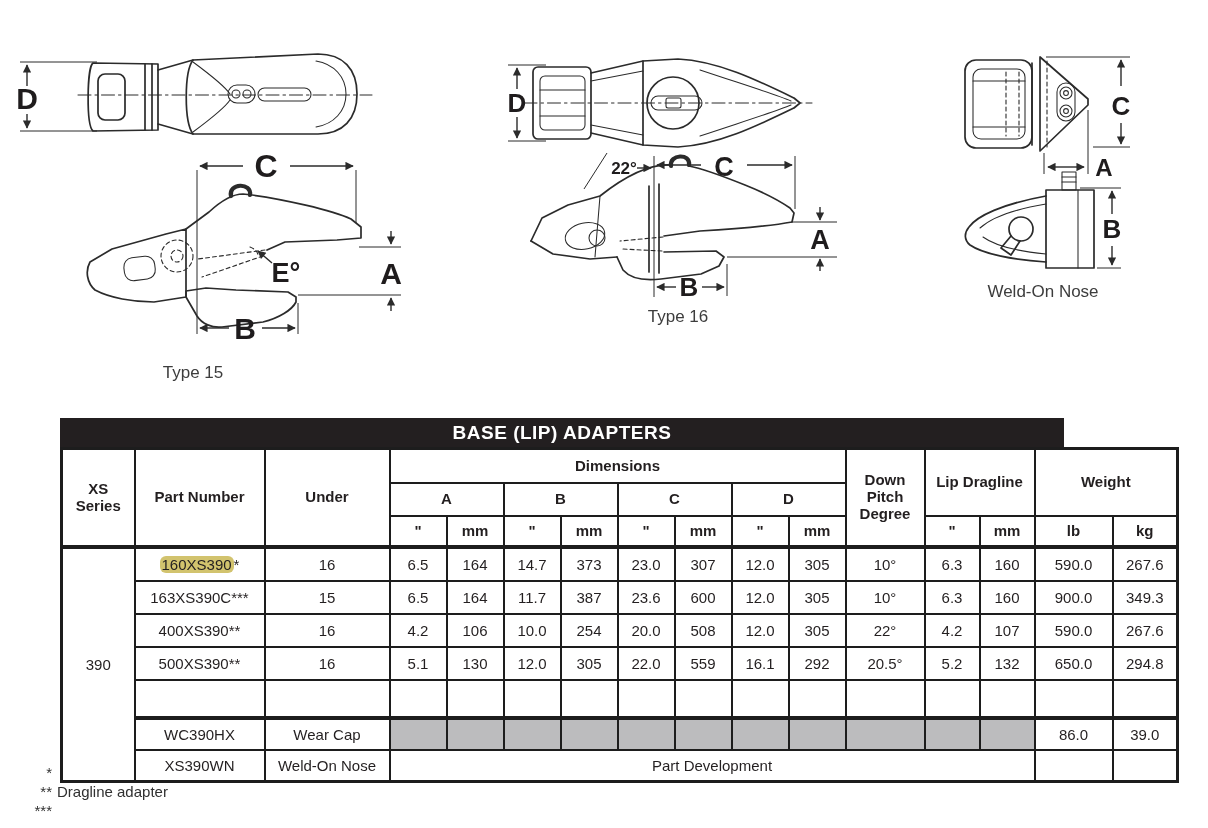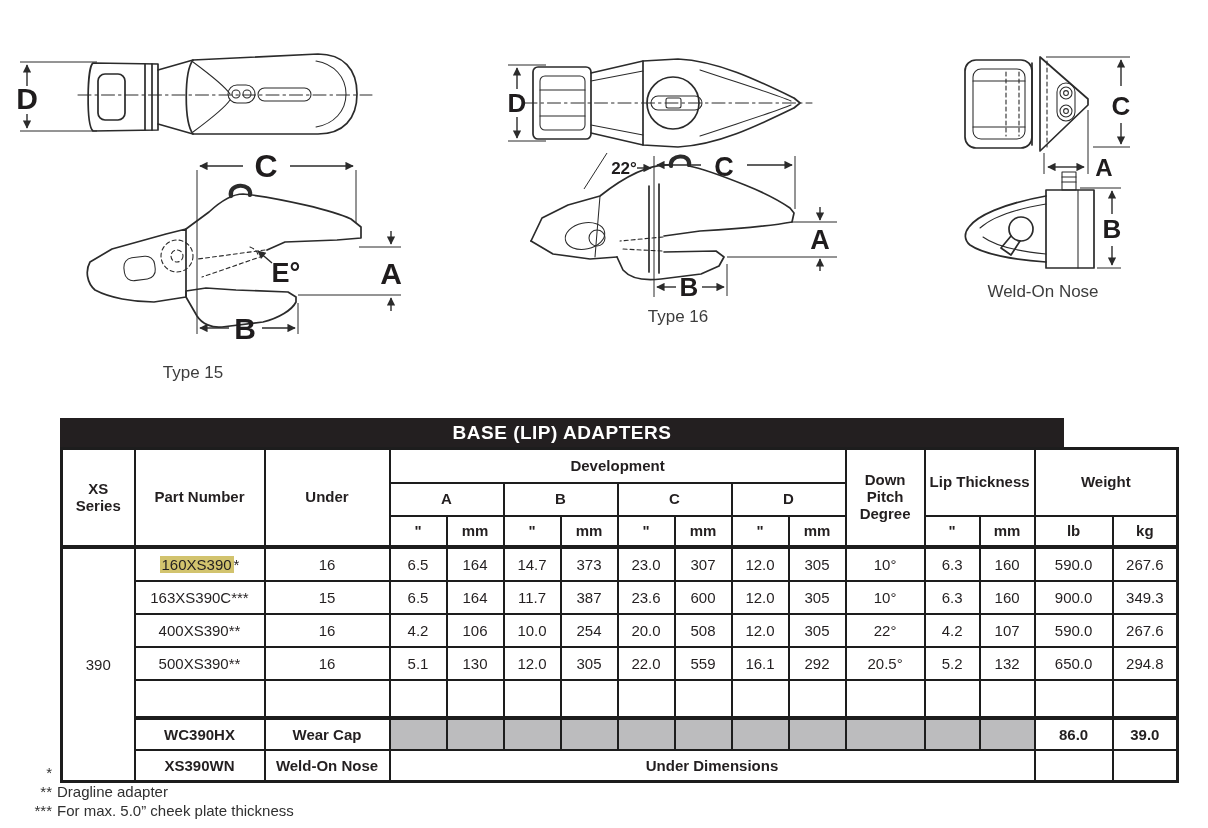--- a/index.html
+++ b/index.html
@@ -33,23 +33,23 @@
   table.tbl{border:3px solid var(--line,#1d1d1d);}
   .tbl th,.tbl td{border:2px solid var(--line,#1d1d1d);text-align:center;vertical-align:middle;
                   padding:0 2px;overflow:hidden;}
   .tbl th{font-weight:bold;line-height:1.12;}
   tr.h1 th{height:32px;}
   tr.h2 th{height:31px;}
   tr.h3 th{height:28px;}
   thead{border-bottom:4px solid var(--line,#1d1d1d);}
   tbody td{height:31px;}
   tr.spacer td{height:35px;border-bottom-width:4px;}
-  tr.wear td,tr.weldnose td{height:29px;font-weight:bold;}
+  tr.wear td,tr.weldnose td{height:29px;}
   td.gray{background:var(--cell_gray,#bcbcbe);}
-  .hl{background:var(--highlight,#d2c36e);padding:0 2px;}
+  .hl{background:var(--highlight,#d2c36e);padding:0 2px;border-radius:6px;}
 
   
   .footnotes{position:absolute;left:16px;top:763px;font-size:15px;color:#303030;line-height:19px;}
   .fn-row{display:flex;}
   .fn-mark{width:36px;text-align:right;margin-right:5px;white-space:pre;}
 </style>
 </head>
 <body>
 
 <div id="canvas">
@@ -270,23 +270,23 @@
           <col style="width:55px">
           <col style="width:55px">
         <col style="width:78px">
           <col style="width:65px">
       </colgroup>
       <thead>
         <tr class="h1">
           <th rowspan="3">XS Series</th>
           <th rowspan="3">Part Number</th>
           <th rowspan="3">Under</th>
-          <th colspan="8">Development</th>
+          <th colspan="8">Dimensions</th>
           <th rowspan="3">Down Pitch Degree</th>
-          <th colspan="2" rowspan="2">Lip Thickness</th>
+          <th colspan="2" rowspan="2">Lip Dragline</th>
           <th colspan="2" rowspan="2">Weight</th>
         </tr>
         <tr class="h2">
           <th colspan="2">A</th>
           <th colspan="2">B</th>
           <th colspan="2">C</th>
           <th colspan="2">D</th>
         </tr>
         <tr class="h3">
           <th>"</th>
@@ -403,35 +403,34 @@
             <td class="gray"></td>
           <td class="gray"></td>
             <td class="gray"></td>
           <td class="gray"></td>
           <td>86.0</td>
           <td>39.0</td>
         </tr>
         <tr class="weldnose">
           <td>XS390WN</td>
           <td>Weld-On Nose</td>
-          <td colspan="11">Under Dimensions</td>
+          <td colspan="11">Part Development</td>
           <td></td>
           <td></td>
         </tr>
       </tbody>
     </table>
   </div>
 
   <div class="footnotes">
     <div class="fn-row">
       <span class="fn-mark">*</span>
     </div>
     <div class="fn-row">
       <span class="fn-mark">**</span>
       <span class="fn-text">Dragline adapter</span>
     </div>
     <div class="fn-row">
       <span class="fn-mark">***</span>
-      <span class="fn-text">For max. 5.0” cheek plate thickness</span>
     </div>
   </div>
 
 </div>
 
 </body></html>

